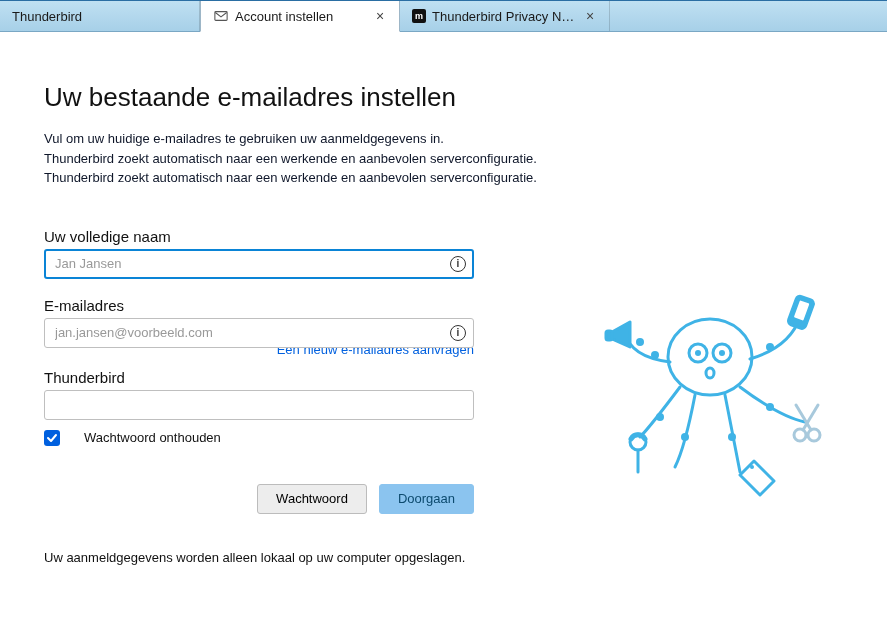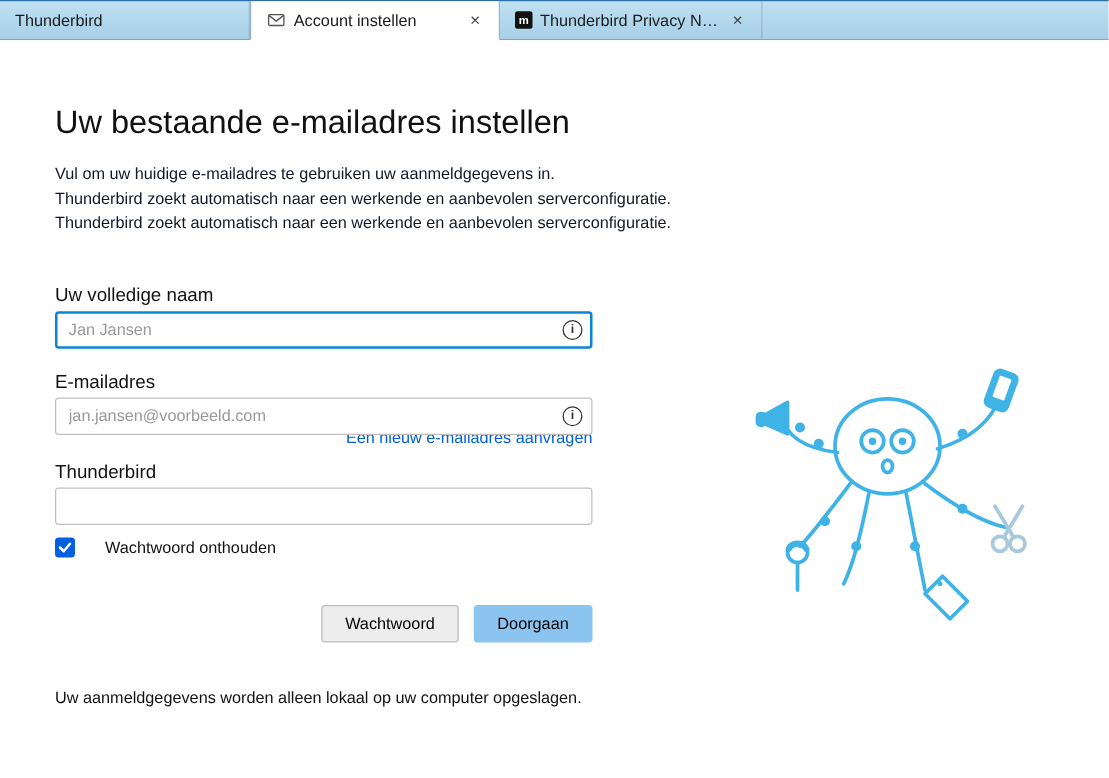--- a/index.html
+++ b/index.html
@@ -160,21 +160,21 @@
     height: 30px;
     padding: 0 18px;
     font-size: 13px;
     border-radius: 3px;
     cursor: pointer;
     border: 1px solid #bcbcbc;
     background: #ededed;
   }
   .btn.primary {
     background: #8bc4ef;
-    color: #000000;
+    color: #0c4a6e;
     border: 1px solid #8bc4ef;
   }
   .footnote {
     margin-top: 36px;
     font-size: 13px;
     color: #111;
   }
   .illus {
     position: absolute;
     left: 600px;

